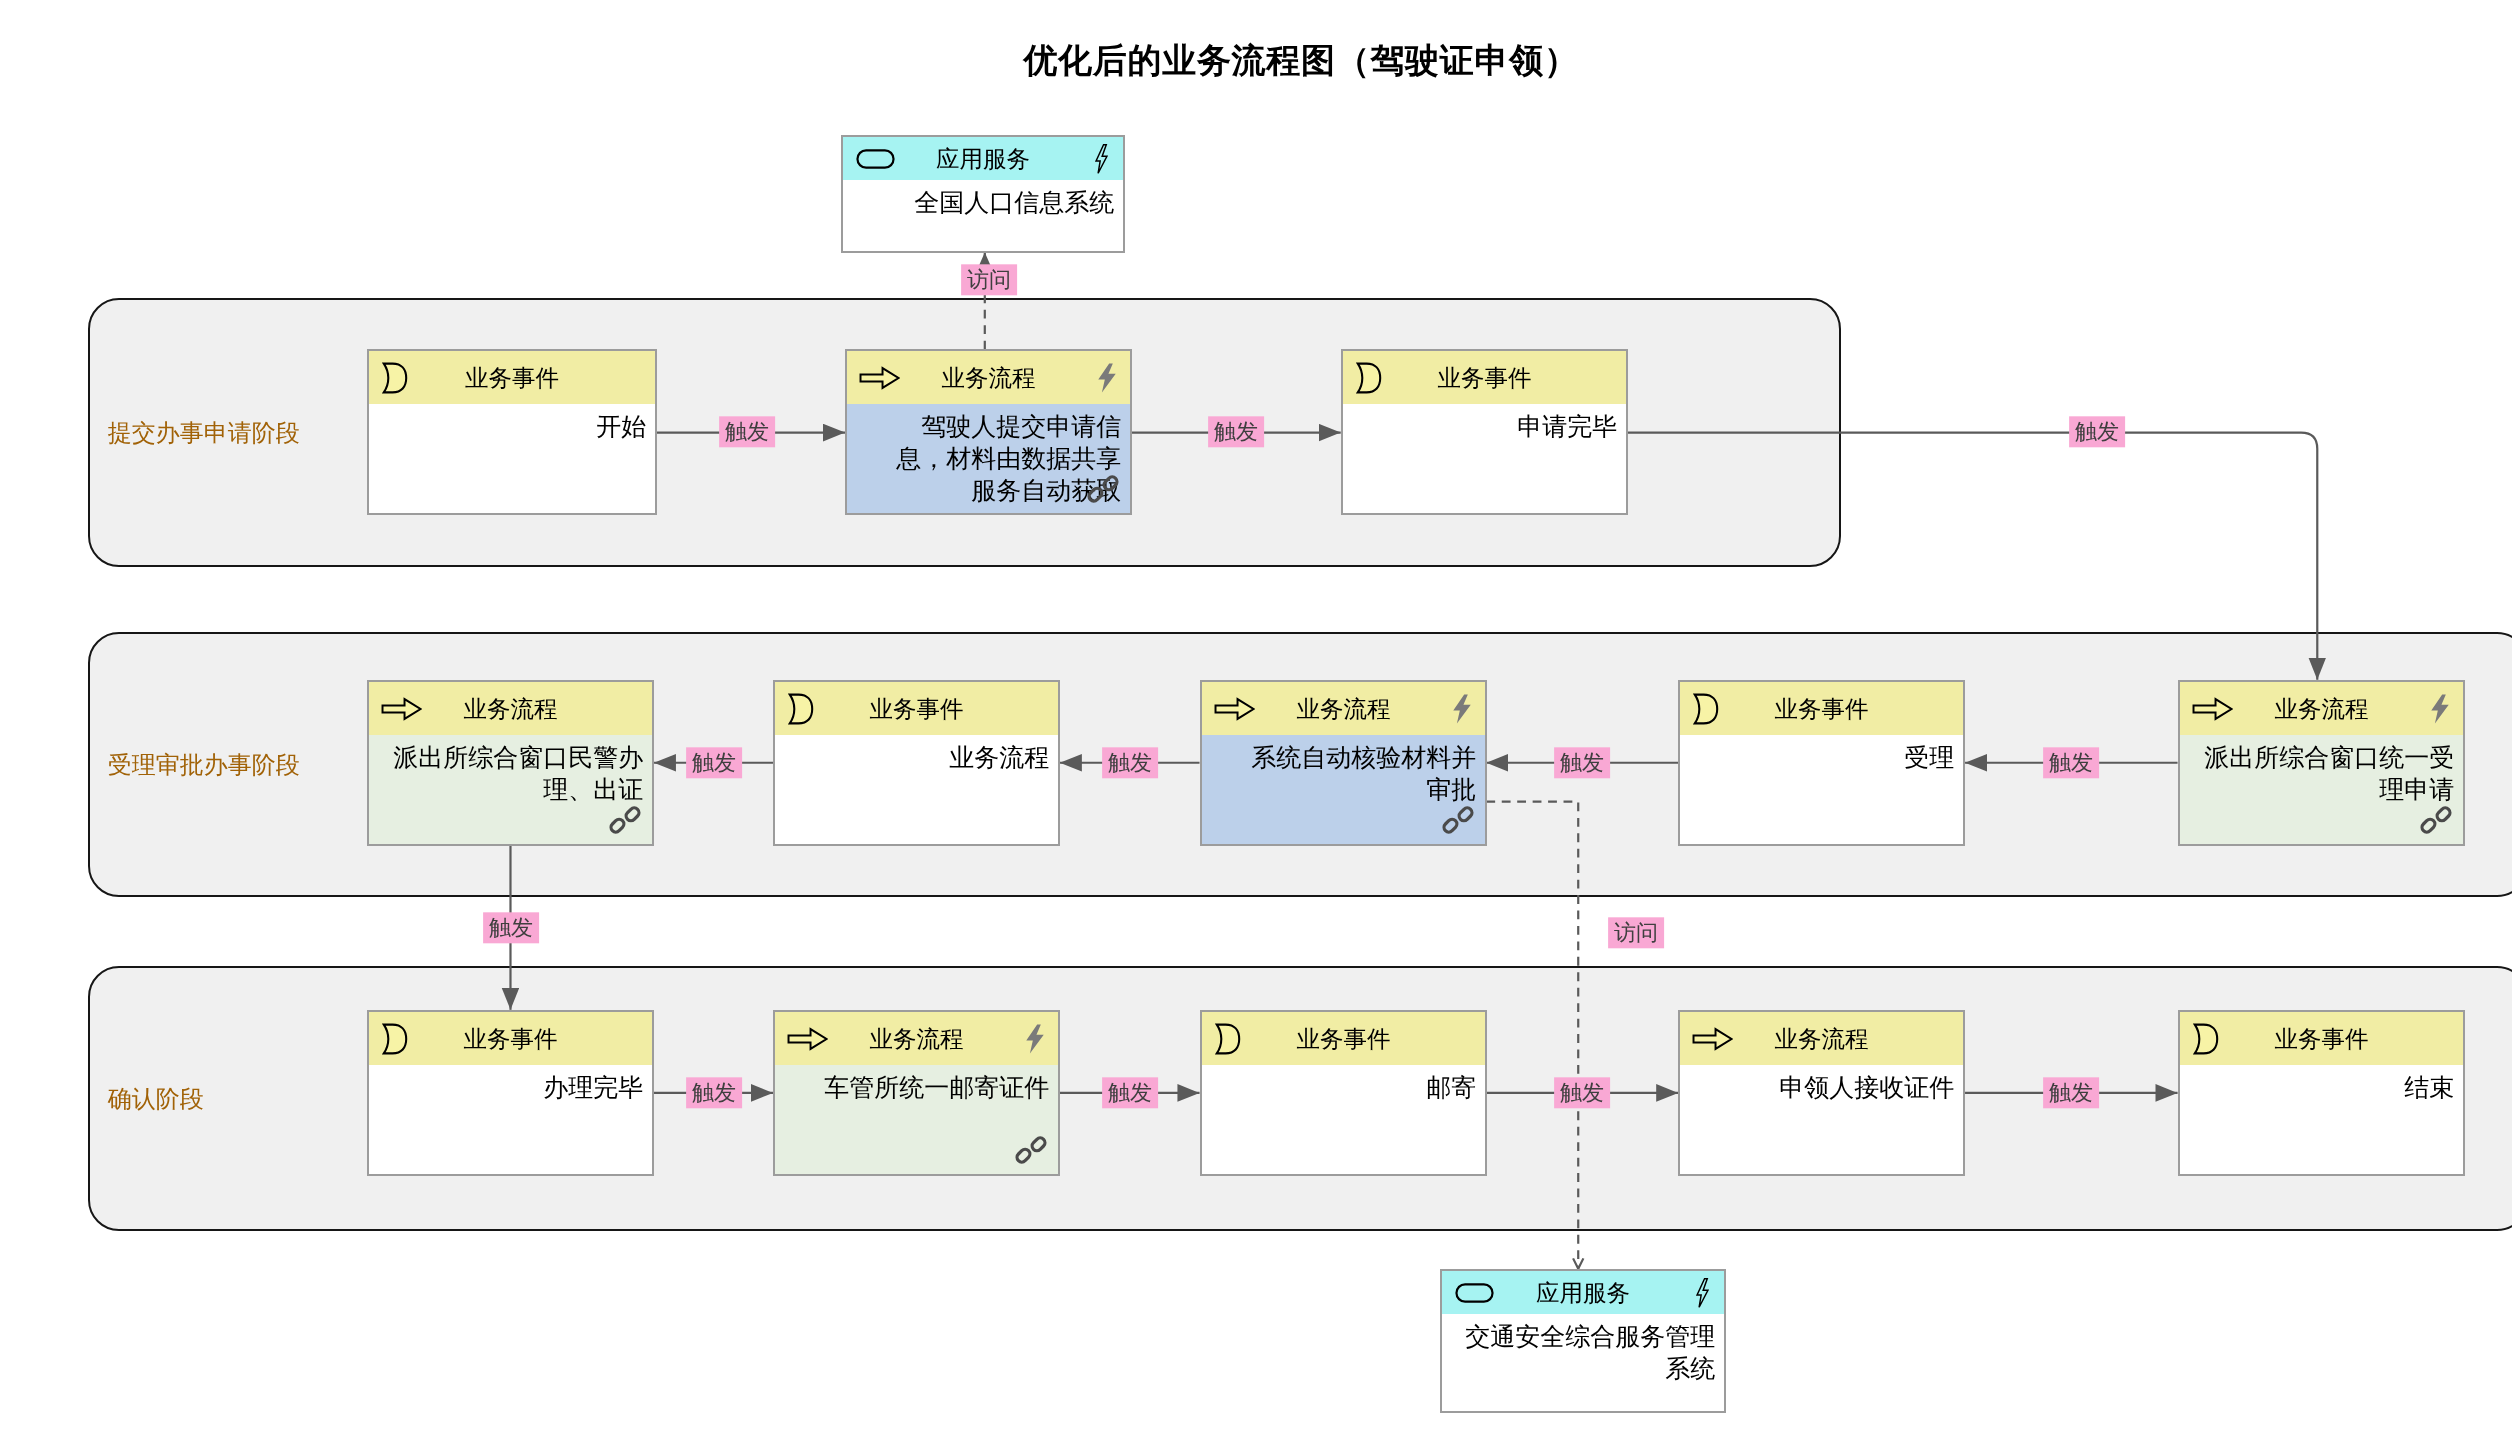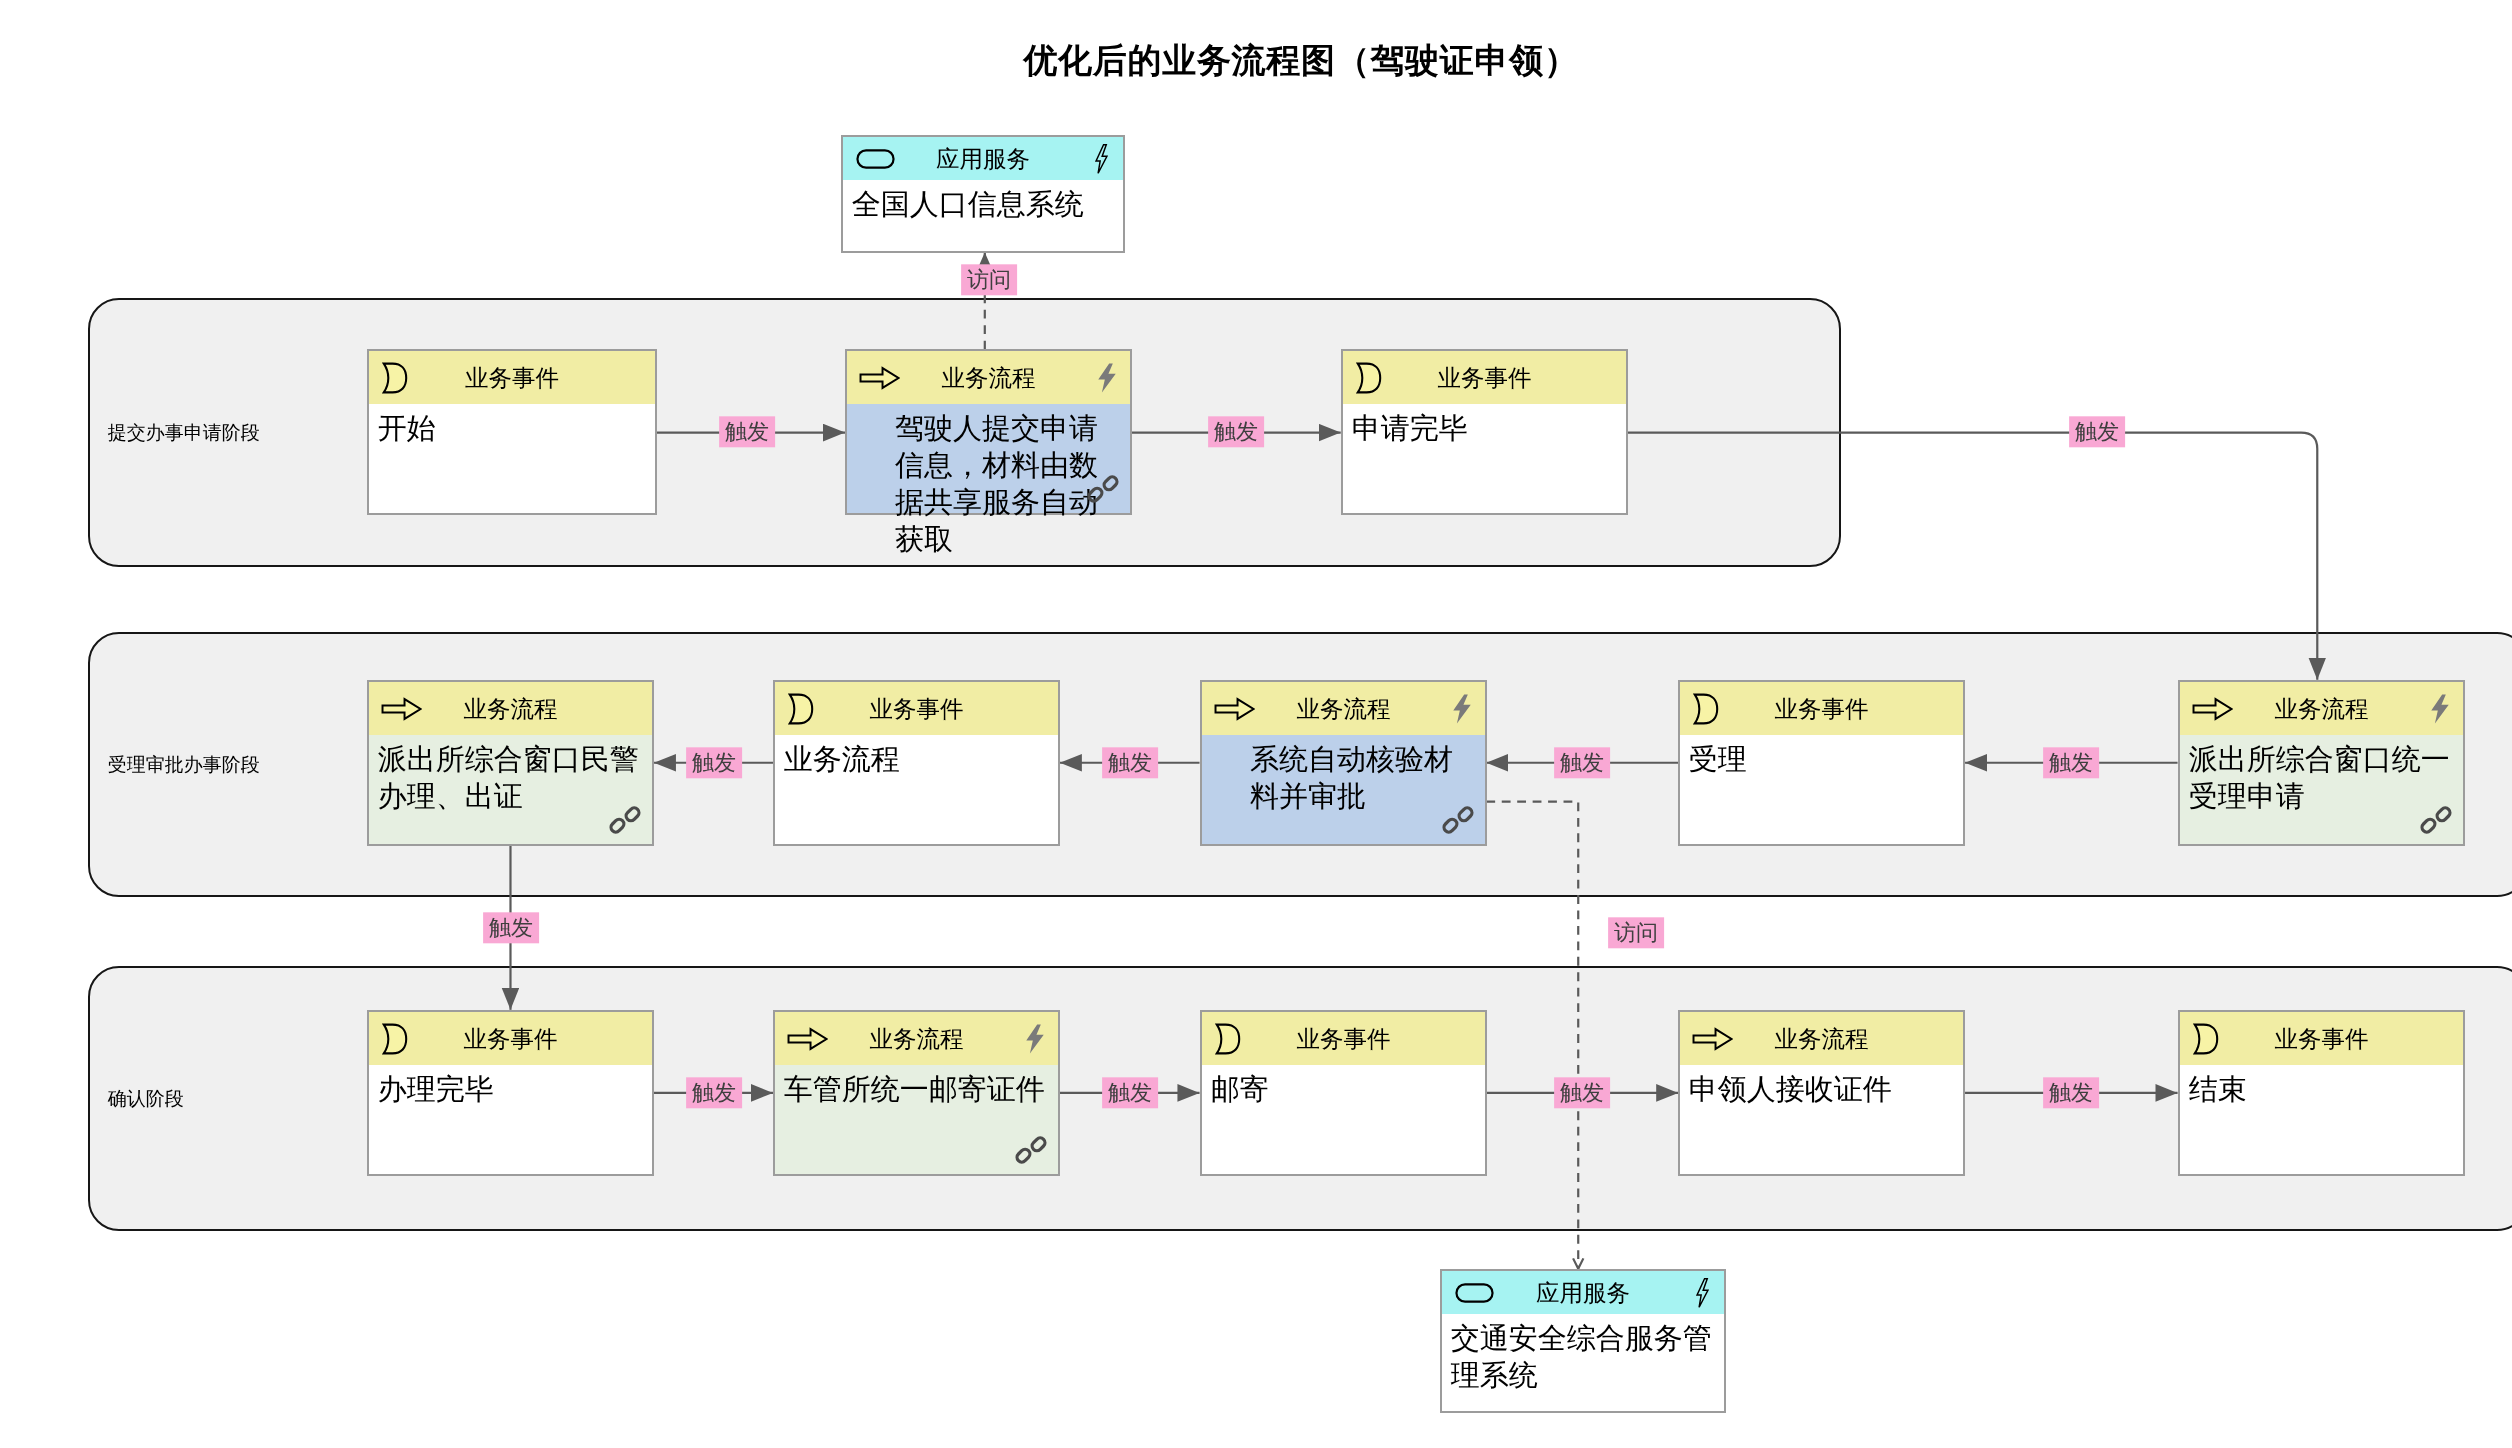--- a/index.html
+++ b/index.html
@@ -12,21 +12,21 @@
   .title{
     position:absolute;left:0;top:38px;width:2512px;text-align:center;
     font-size:34px;font-weight:700;letter-spacing:0.7px;
   }
   
   .lane{
     position:absolute;background:#F0F0F0;border:2.2px solid #161616;border-radius:31px;
   }
   .lane-label{
     position:absolute;left:17.7px;top:50%;transform:translateY(-50%);
-    font-size:19px;color:#000000;white-space:nowrap;
+    font-size:24px;color:#a16207;white-space:nowrap;
   }
   
   #wires{position:absolute;left:0;top:0;}
   
   .lbl{
     position:absolute;transform:translate(-50%,-50%);
     background:#f9a8d4;padding:0.7px 5.9px;font-size:22px;color:#3f3f3f;white-space:nowrap;
   }
   
   .node{
@@ -40,21 +40,21 @@
   .hdr-t{font-size:23.5px;color:#000;}
   .ic-l{position:absolute;left:11.8px;top:50%;transform:translateY(-50%);}
   .ic-event{width:28px;height:32px;}
   .ic-process{width:41px;height:25px;}
   .ic-app{width:41px;height:22px;}
   .bolt{position:absolute;right:11.8px;top:50%;transform:translateY(-50%);}
   .bolt-f{width:22px;height:32px;}
   .bolt-o{width:19px;height:34px;}
   .bd{
     position:relative;box-sizing:border-box;padding:5.9px 8.8px 0;
-    text-align:left;font-size:29px;line-height:1.28;color:#000;
+    text-align:right;font-size:25px;line-height:1.28;color:#000;
     height:calc(100% - 53px);
   }
   .node.app .bd{height:calc(100% - 54px);}
   .bd-blue{background:#BCD0EA;padding-left:48px;}
   .bd-green{background:#E6EFE1;}
   .link{position:absolute;right:10.3px;bottom:7.4px;width:34px;height:34px;}
   .defs-holder{position:absolute;width:0;height:0;overflow:hidden;}
 </style>
 </head>
 <body>

